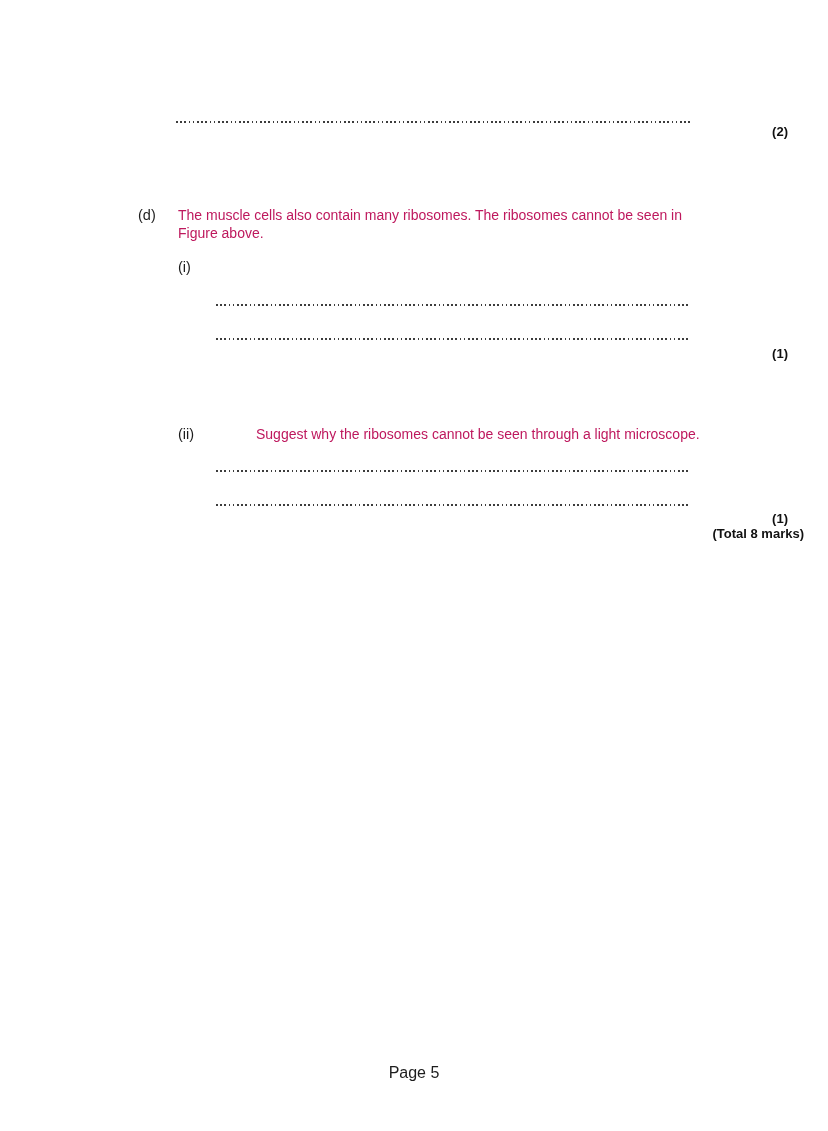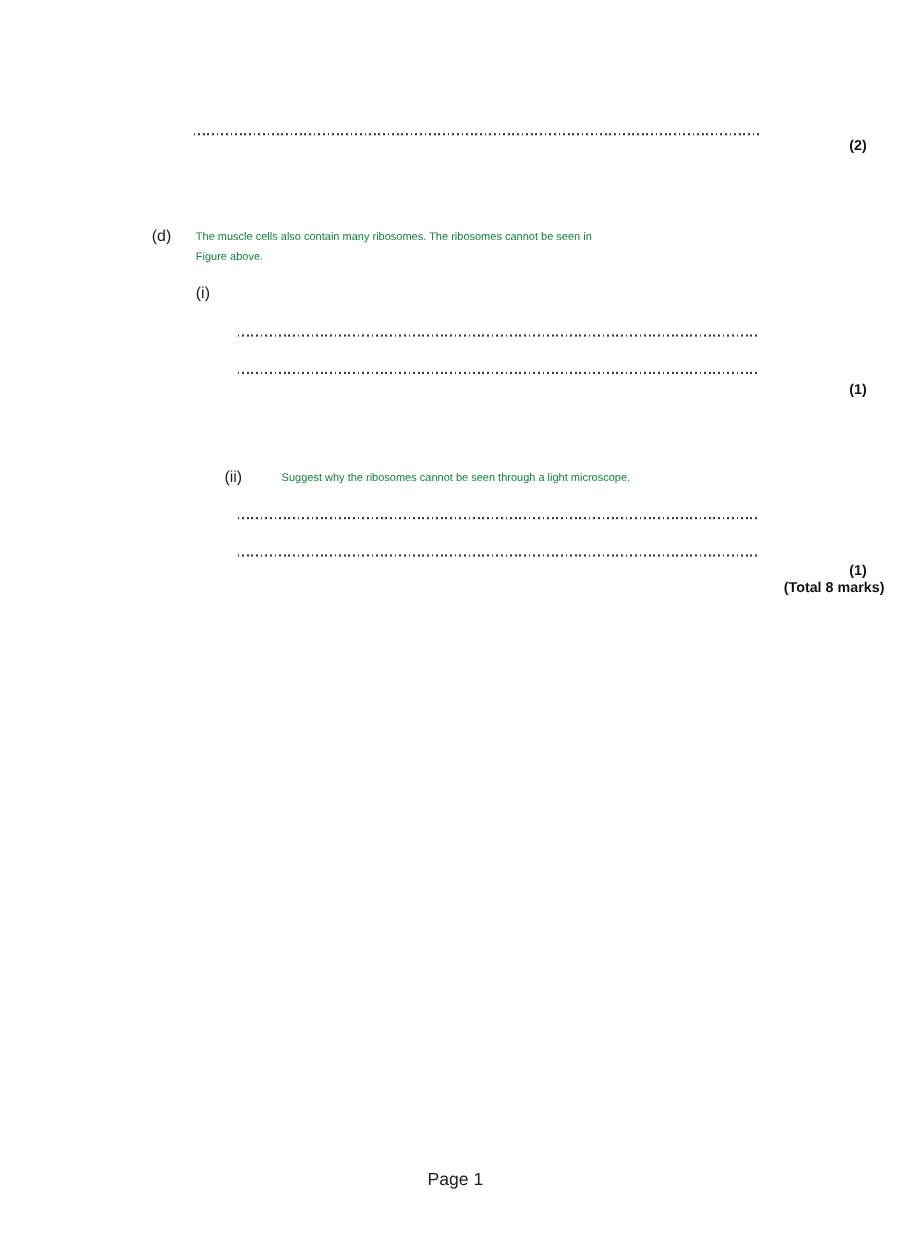--- a/index.html
+++ b/index.html
@@ -11,23 +11,23 @@
     position: relative;
     width: 828px;
     height: 1131px;
     background: #ffffff;
     font-family: "Liberation Sans", "DejaVu Sans", sans-serif;
     color: #1d1d1d;
     overflow: hidden;
   }
   .abs { position: absolute; }
   .body-text {
-    font-size: 10px;
+    font-size: 14px;
     line-height: 17.5px;
-    color: #15803d;
+    color: #be185d;
   }
   .part-label {
     font-size: 14.5px;
     line-height: 17.5px;
     color: #1d1d1d;
   }
   .answer-line {
     height: 2px;
     background-image: repeating-linear-gradient(
       to right,
@@ -64,26 +64,26 @@
     <strong>Figure above</strong><span>.</span>
   </div>
 
   <div class="abs part-label" style="left:178px; top:259px;">(i)</div>
 
   <div class="abs answer-line" style="left:216px; top:304px; width:474px;"></div>
   <div class="abs answer-line" style="left:216px; top:338px; width:474px;"></div>
 
   <div class="abs marks" style="right:40px; top:346px;">(1)</div>
 
-  <div class="abs part-label" style="left:178px; top:426px;margin-left:26px;">(ii)</div>
+  <div class="abs part-label" style="left:178px; top:426px;">(ii)</div>
   <div class="abs body-text" style="left:215px; top:426px; width:540px;margin-left:41px;">
     <span>Suggest why the ribosomes </span><strong>cannot</strong><span> be seen through a light microscope.</span>
   </div>
 
   <div class="abs answer-line" style="left:216px; top:470px; width:474px;"></div>
   <div class="abs answer-line" style="left:216px; top:504px; width:474px;"></div>
 
   <div class="abs marks" style="right:40px; top:511px;">(1)</div>
   <div class="abs marks" style="right:24px; top:526px;">(Total 8 marks)</div>
 
-  <div class="abs footer" style="left:0px; top:1064px;">Page 1</div>
+  <div class="abs footer" style="left:0px; top:1064px;">Page 5</div>
 
 </div>
 
 </body></html>

